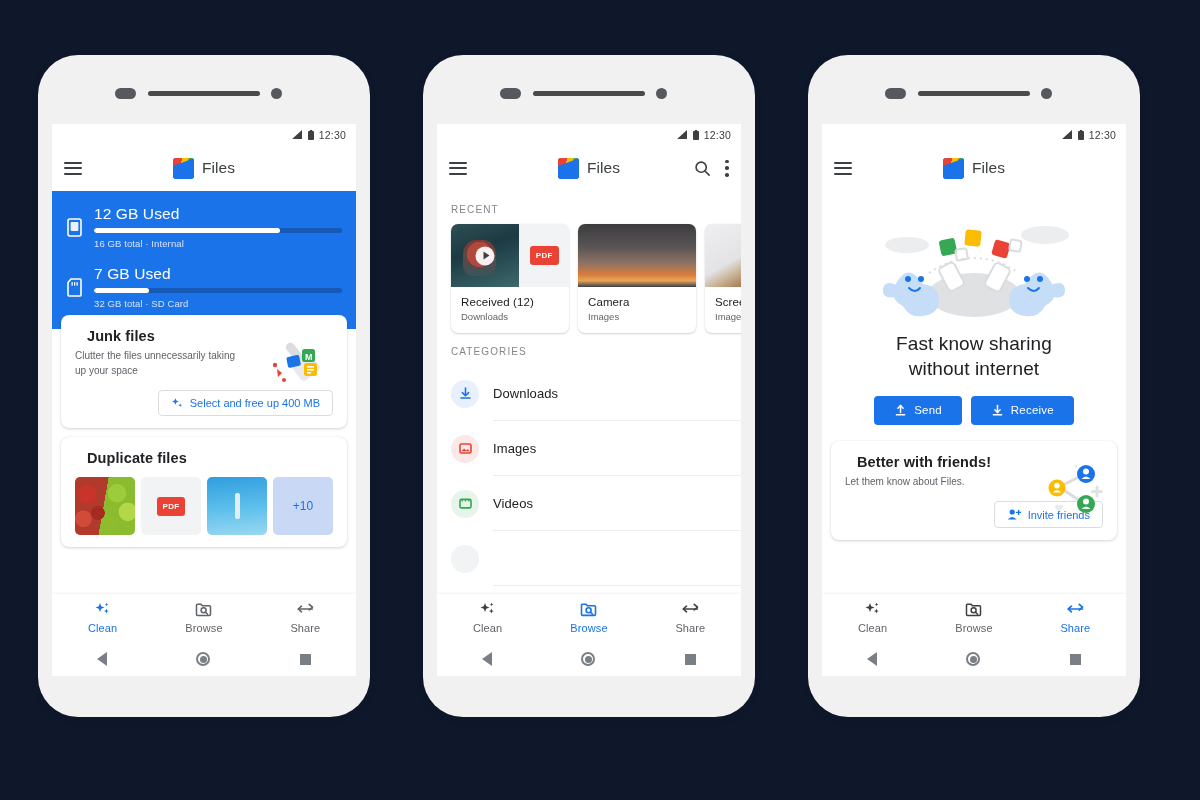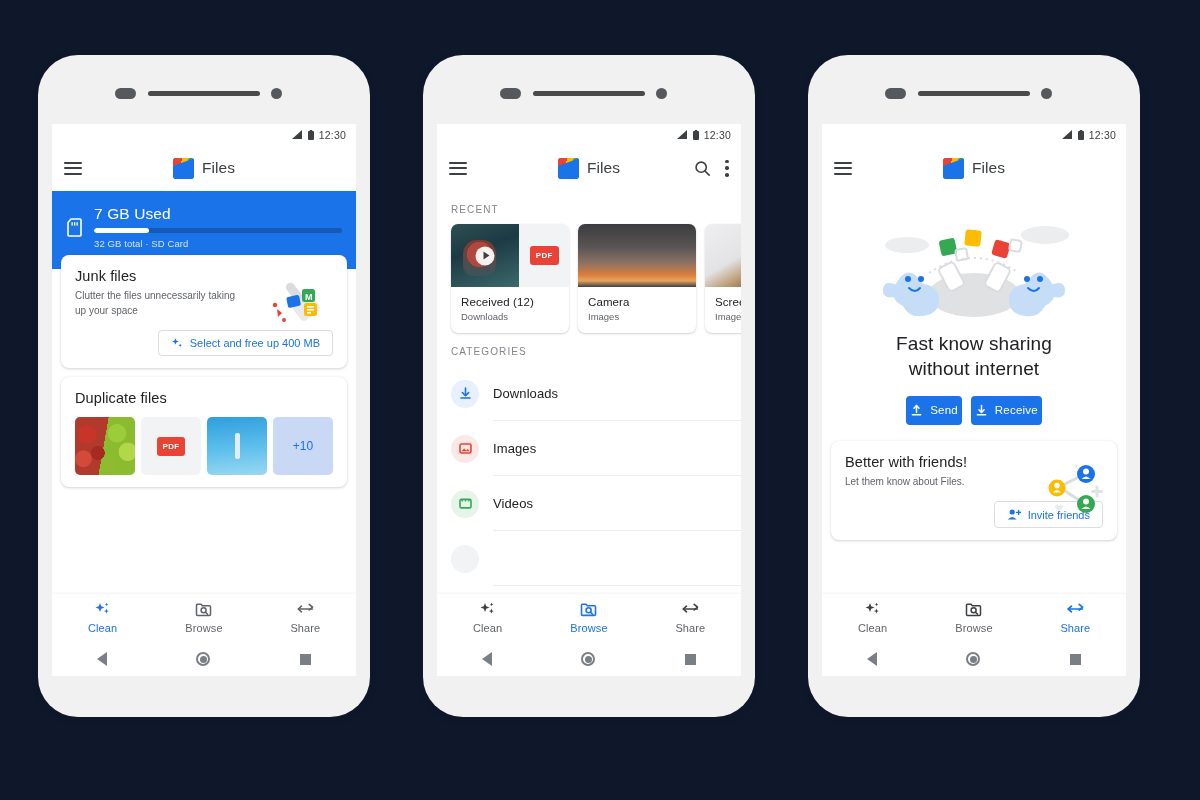--- a/index.html
+++ b/index.html
@@ -103,21 +103,21 @@
   .stor-sub { color:#d7e3fb; font-size:9.5px; margin-top:5px; letter-spacing:.1px;}
 
   
   .card {
     background:#fff; border-radius:8px; margin: 9px 9px 0 9px;
     box-shadow: 0 1px 3px rgba(60,64,67,.22), 0 0 1px rgba(60,64,67,.10);
     padding: 13px 14px 12px 14px;
     position: relative;
   }
   .card.pulled { margin-top: -14px; }
-  .card-title { font-size:14.5px; color:#202124; font-weight:400; letter-spacing:.1px; }
+  .card-title { font-size:14.5px; color:#202124; font-weight:700; letter-spacing:.1px;margin-left:12px; }
   .card-sub { font-size:10px; color:#5f6368; line-height:1.45; margin-top:5px; width:165px;}
   .card-action {
     display:inline-flex; align-items:center; gap:7px;
     border:1px solid #dadce0; border-radius:4px;
     padding: 6px 12px; font-size:11px; color:#1a73e8; font-weight:500;
     background:#fff; cursor:pointer; white-space:nowrap;
   }
   .action-right { display:flex; justify-content:flex-end; margin-top: 12px; }
   .junk-art { position:absolute; right:14px; top:22px; width:62px; height:52px; }
 
@@ -183,21 +183,21 @@
   .cat-body { flex:1; height:100%; display:flex; align-items:center; border-bottom:1px solid #ebedee;}
   .cat-name { font-size:13px; color:#202124; font-weight:500; letter-spacing:.1px;}
 
   
   .share-hero { padding: 14px 14px 0 14px; text-align:center; }
   .hero-art { width: 214px; height: 110px; margin: 4px auto 0 auto; position:relative;}
   .hero-title { font-size:19px; color:#202124; line-height:1.33; font-weight:400; letter-spacing:.1px; margin-top: 8px;}
   .hero-btns { display:flex; gap:9px; justify-content:center; margin-top: 14px;}
   .btn-filled {
     background:#1a73e8; color:#fff; border:none; border-radius:4px;
-    padding: 8px 4px; font-size:11.5px; font-weight:500;
+    padding: 8px 20px; font-size:11.5px; font-weight:500;
     display:inline-flex; align-items:center; gap:7px; cursor:pointer; letter-spacing:.2px;
   }
   .friends-art { position:absolute; right:14px; top:22px; width:66px; height:58px; }
 </style>
 </head>
 <body>
 
 <div class="stage">
 
   <div class="phone p1">
@@ -230,20 +230,35 @@
             <div class="fl-a"></div>
               <div class="fl-c"></div>
               <div class="fl-b"></div>
           </div>
           <span class="app-title">Files</span>
         </div>
       </div>
 
       <div class="storage-hero">
 
+        <div class="storage-row">
+          <div class="stor-icon">
+            <svg width="15" height="19" viewBox="0 0 15 19">
+                <rect x="1" y="1" width="13" height="17" rx="2" fill="none" stroke="#fff" stroke-width="1.6"></rect>
+                <rect x="3.6" y="4" width="7.8" height="9" rx="1" fill="#fff" opacity=".9"></rect>
+              </svg>
+          </div>
+          <div class="stor-body">
+            <div class="stor-title">12 GB Used</div>
+            <div class="bar">
+                <span style="width:75%"></span>
+              </div>
+            <div class="stor-sub">16 GB total · Internal</div>
+          </div>
+        </div>
 
         <div class="storage-row">
           <div class="stor-icon">
             <svg width="15" height="19" viewBox="0 0 15 19">
                 <path d="M4 1 H13 a1 1 0 0 1 1 1 V17 a1 1 0 0 1 -1 1 H2 a1 1 0 0 1 -1 -1 V4.5 Z" fill="none" stroke="#fff" stroke-width="1.6"></path>
                 <rect x="4.5" y="4.2" width="1.3" height="3.4" fill="#fff"></rect>
                 <rect x="7" y="4.2" width="1.3" height="3.4" fill="#fff"></rect>
                 <rect x="9.5" y="4.2" width="1.3" height="3.4" fill="#fff"></rect>
               </svg>
           </div>

